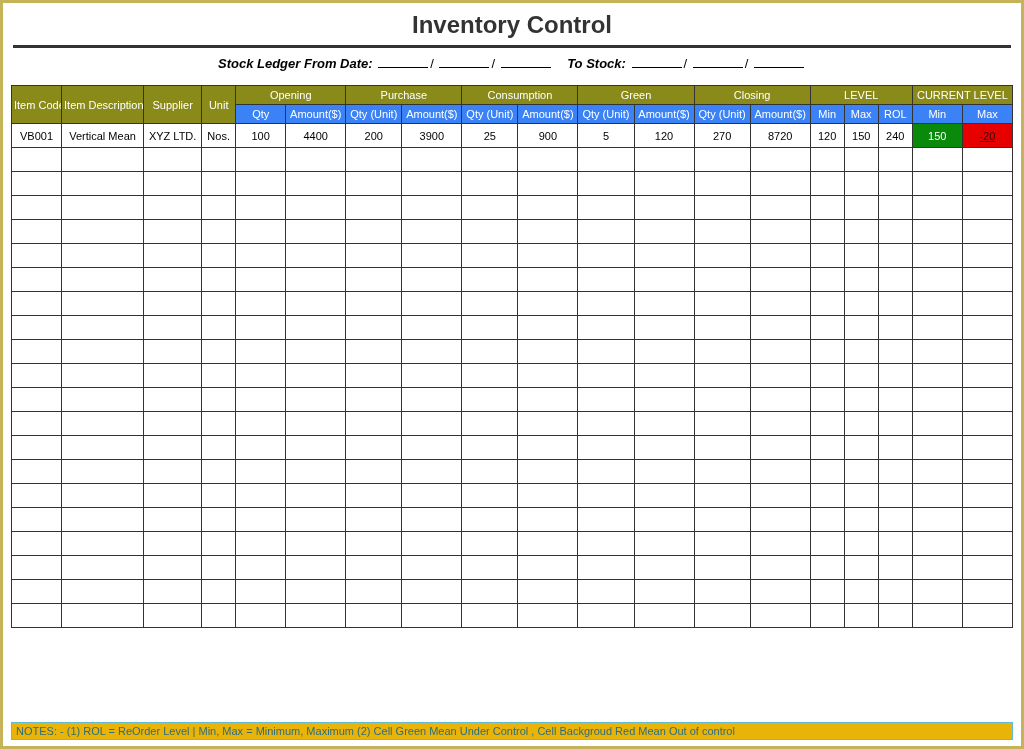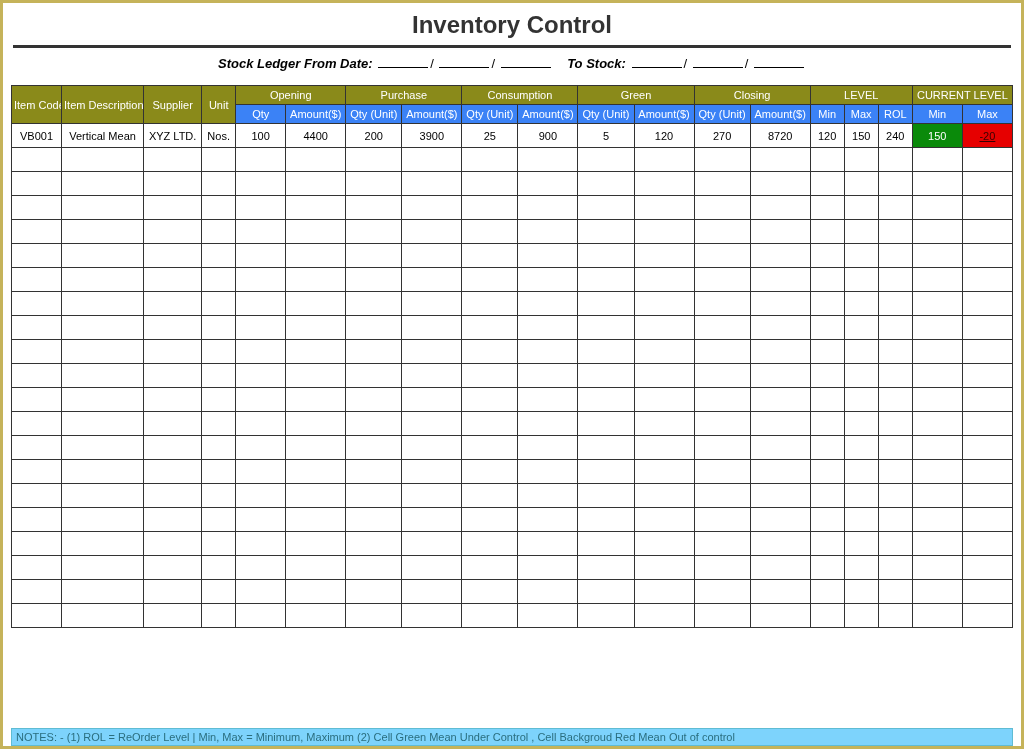--- a/index.html
+++ b/index.html
@@ -69,23 +69,23 @@
     color: #fff;
   }
   table.grid td {
     height: 24px;
     background: #fff;
   }
   .cell-green { background: #0a8a0a !important; color: #fff; }
   .cell-red   { background: #e60000 !important; color: #380000; text-decoration: underline; }
   .notes {
     position: absolute;
-    left: 8px; right: 8px; bottom: 0;
+    left: 8px; right: 8px; bottom: 6px;
     border: 1px solid #5fbcd3;
-    background: #7dd3fc;
+    background: #eab308;
     color: #2a6e7f;
     font-size: 11px;
     padding: 2px 4px;
   }
   col.c-code  { width: 50px; }
   col.c-desc  { width: 82px; }
   col.c-supp  { width: 58px; }
   col.c-unit  { width: 34px; }
   col.c-qty   { width: 50px; }
   col.c-amt   { width: 60px; }

